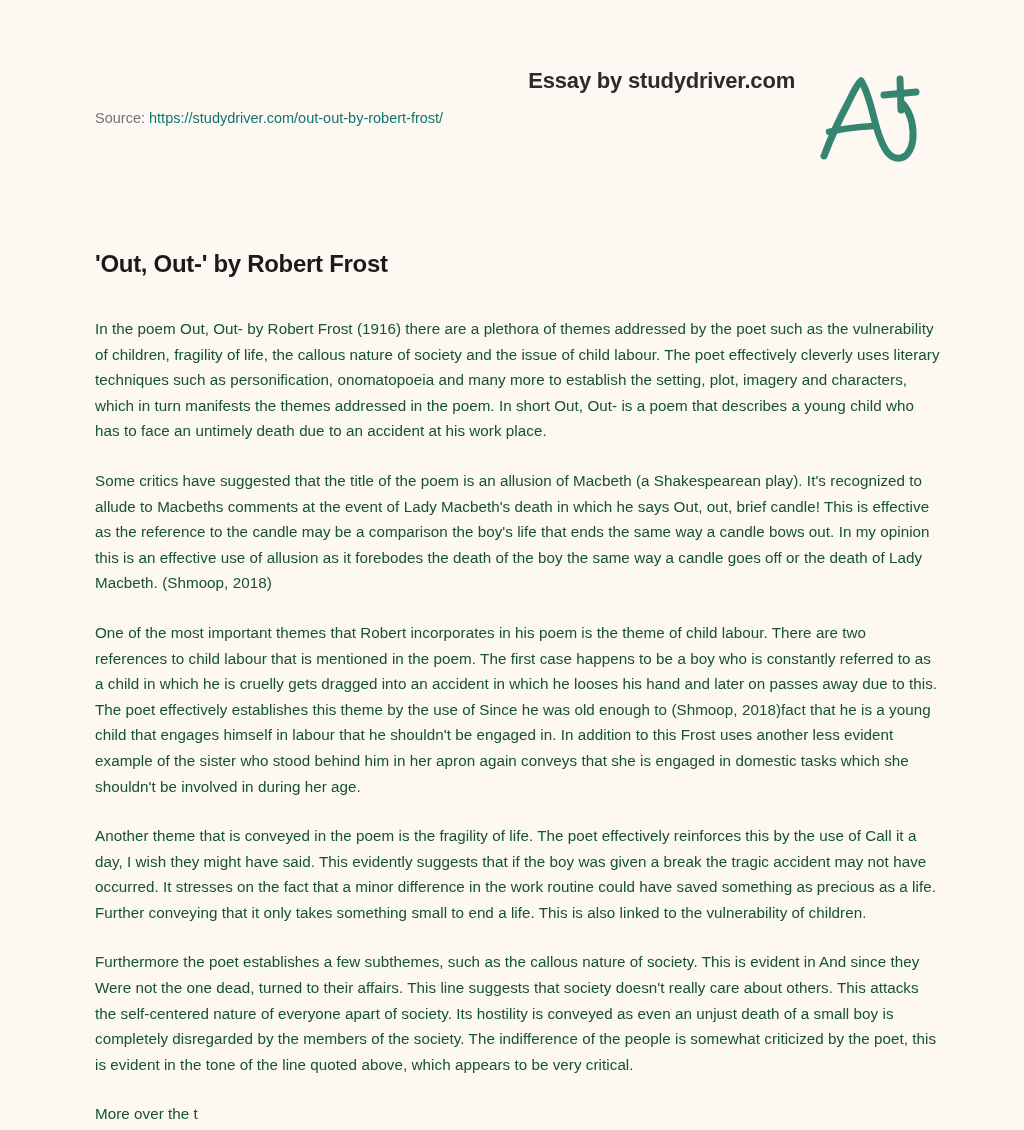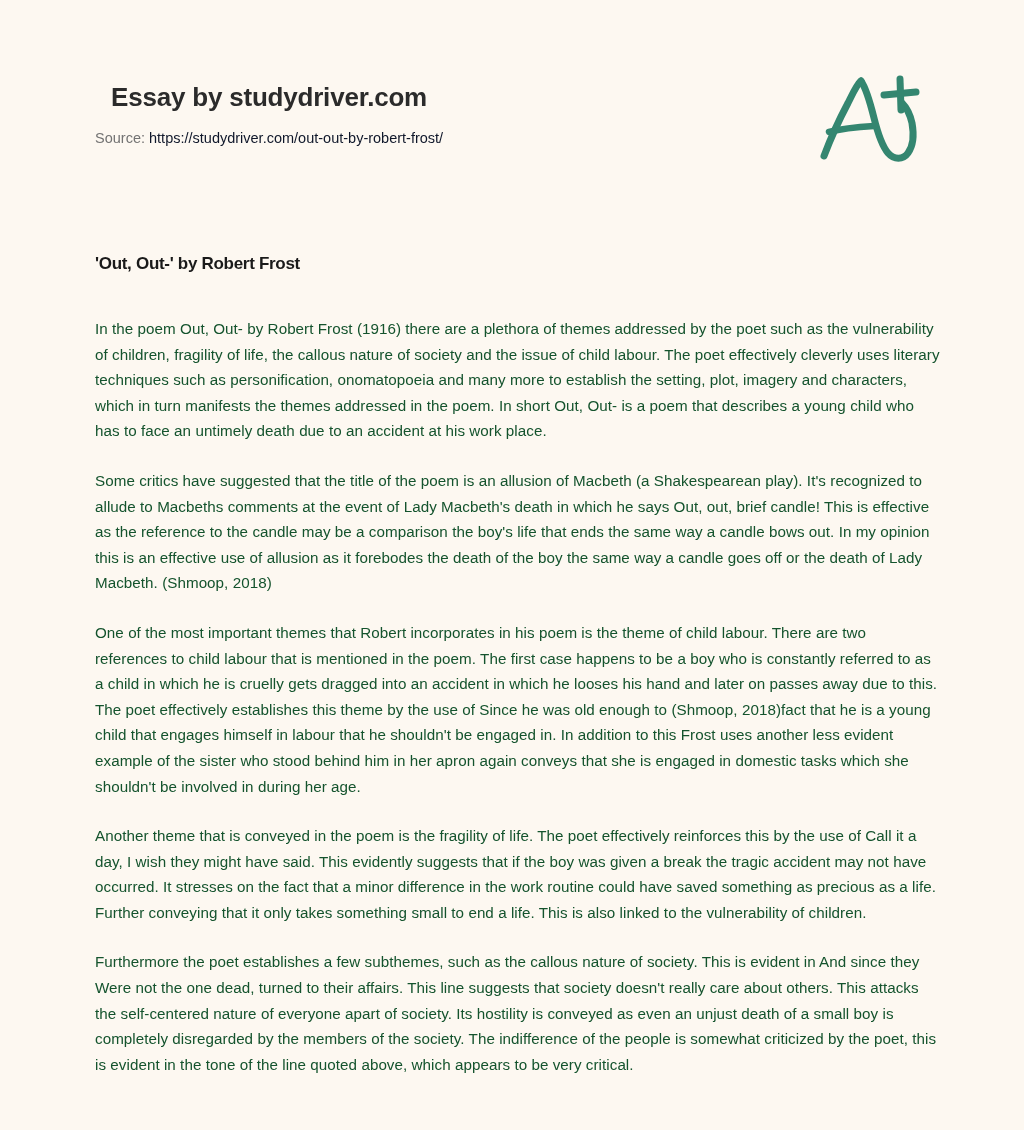--- a/index.html
+++ b/index.html
@@ -23,39 +23,40 @@
   }
 
   
   .header {
     position: absolute;
     left: 95px;
     top: 66px;
     width: 700px;
   }
   .header-title {
-    font-size: 26px;
+    font-size: 22px;
     font-weight: bold;
     color: #2B2B2B;
     letter-spacing: -0.2px;
     line-height: 30px;
-    margin: 16px;
+    margin: 0;
+    text-align: right;
   }
   .source-line {
     margin-top: 12px;
     font-size: 14.5px;
     line-height: 20px;
     color: #8A8A8A;
     white-space: nowrap;
   }
   .source-label {
     color: #737373;
   }
   .source-url {
-    color: #0f172a;
+    color: #0f766e;
     text-decoration: none;
   }
 
   
   .logo {
     position: absolute;
     left: 812px;
     top: 70px;
     width: 120px;
     height: 100px;
@@ -67,21 +68,21 @@
   }
 
   
   .article {
     position: absolute;
     left: 95px;
     top: 246px;
     width: 845px;
   }
   .article-title {
-    font-size: 17px;
+    font-size: 24px;
     font-weight: bold;
     color: #1A1A1A;
     line-height: 36px;
     letter-spacing: -0.3px;
     margin: 0 0 34px 0;
   }
   .para {
     font-size: 15.2px;
     line-height: 25.6px;
     color: #14532d;
@@ -126,15 +127,16 @@
   </div>
 
   <div class="article">
     <h2 class="article-title">'Out, Out-' by Robert Frost</h2>
 
     <p class="para">In the poem Out, Out- by Robert Frost (1916) there are a plethora of themes addressed by the poet such as the vulnerability of children, fragility of life, the callous nature of society and the issue of child labour. The poet effectively cleverly uses literary techniques such as personification, onomatopoeia and many more to establish the setting, plot, imagery and characters, which in turn manifests the themes addressed in the poem. In short Out, Out- is a poem that describes a young child who has to face an untimely death due to an accident at his work place.</p>
     <p class="para">Some critics have suggested that the title of the poem is an allusion of Macbeth (a Shakespearean play). It's recognized to allude to Macbeths comments at the event of Lady Macbeth's death in which he says Out, out, brief candle! This is effective as the reference to the candle may be a comparison the boy's life that ends the same way a candle bows out. In my opinion this is an effective use of allusion as it forebodes the death of the boy the same way a candle goes off or the death of Lady Macbeth. (Shmoop, 2018)</p>
     <p class="para">One of the most important themes that Robert incorporates in his poem is the theme of child labour. There are two references to child labour that is mentioned in the poem. The first case happens to be a boy who is constantly referred to as a child in which he is cruelly gets dragged into an accident in which he looses his hand and later on passes away due to this. The poet effectively establishes this theme by the use of Since he was old enough to (Shmoop, 2018)fact that he is a young child that engages himself in labour that he shouldn't be engaged in. In addition to this Frost uses another less evident example of the sister who stood behind him in her apron again conveys that she is engaged in domestic tasks which she shouldn't be involved in during her age.</p>
     <p class="para">Another theme that is conveyed in the poem is the fragility of life. The poet effectively reinforces this by the use of Call it a day, I wish they might have said. This evidently suggests that if the boy was given a break the tragic accident may not have occurred. It stresses on the fact that a minor difference in the work routine could have saved something as precious as a life. Further conveying that it only takes something small to end a life. This is also linked to the vulnerability of children.</p>
     <p class="para">Furthermore the poet establishes a few subthemes, such as the callous nature of society. This is evident in And since they Were not the one dead, turned to their affairs. This line suggests that society doesn't really care about others. This attacks the self-centered nature of everyone apart of society. Its hostility is conveyed as even an unjust death of a small boy is completely disregarded by the members of the society. The indifference of the people is somewhat criticized by the poet, this is evident in the tone of the line quoted above, which appears to be very critical.</p>
+    <p class="para">More over the t</p>
   </div>
 
 </div>
 
 </body></html>

